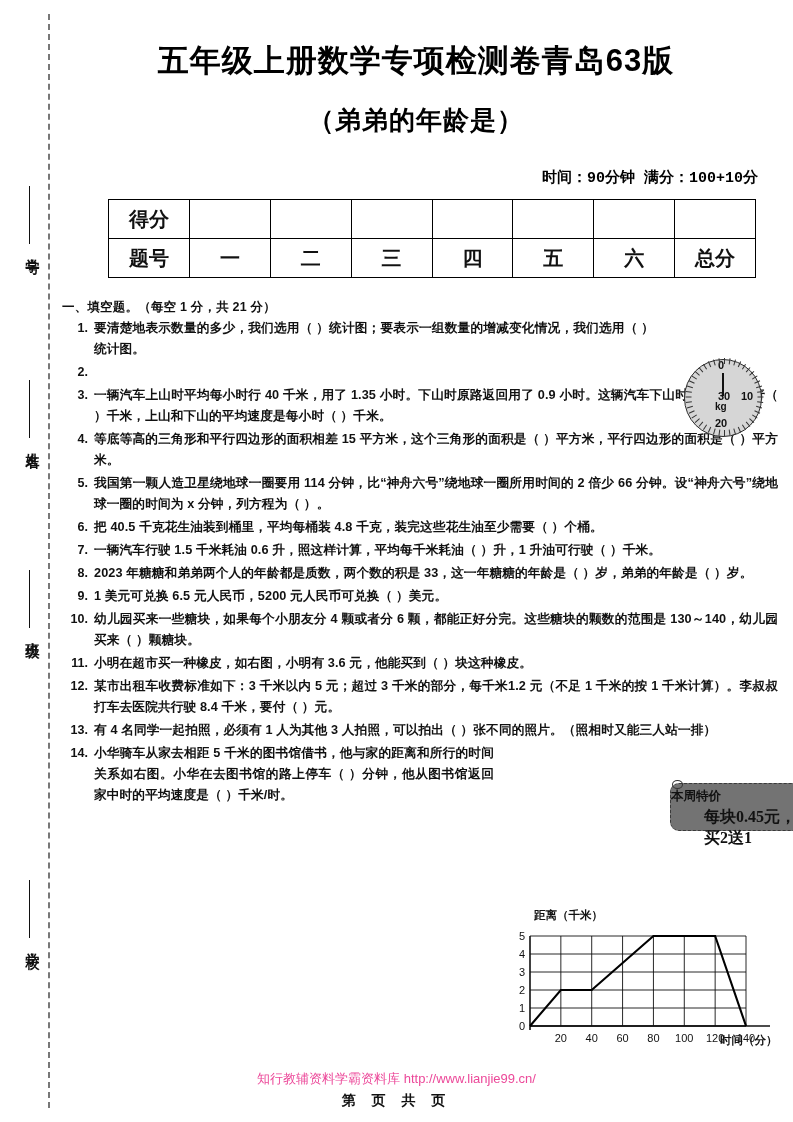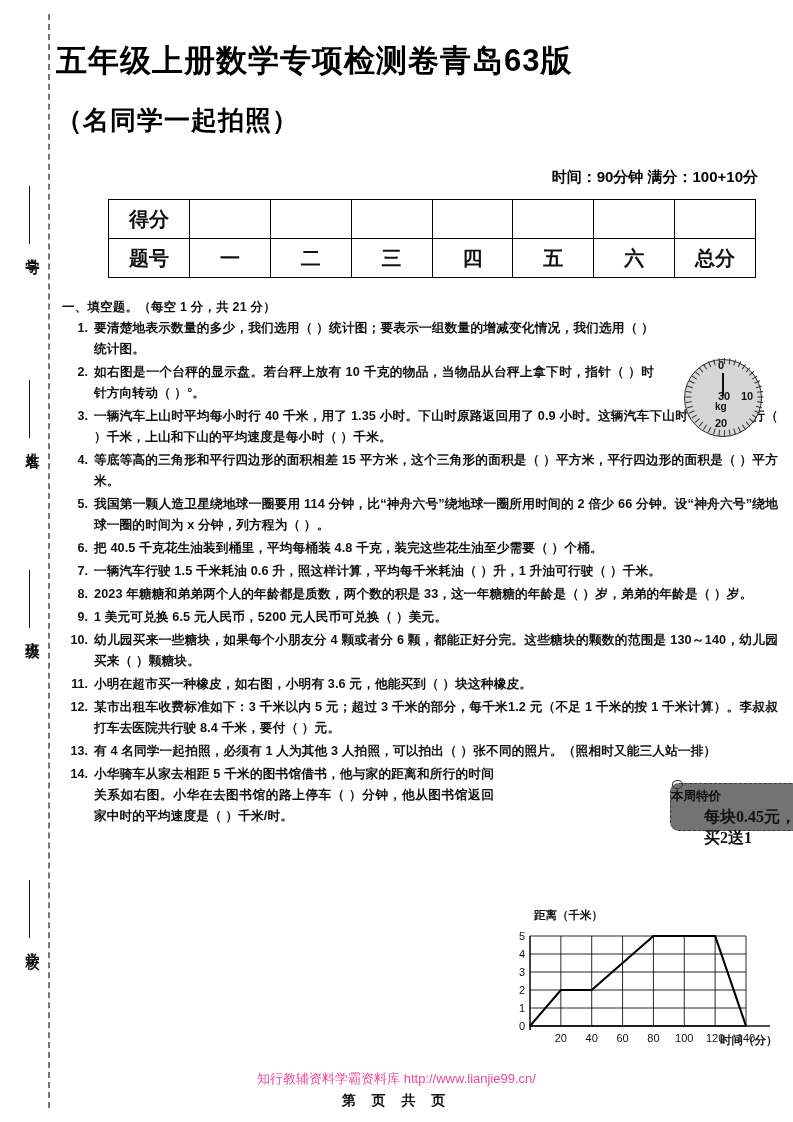--- a/index.html
+++ b/index.html
@@ -49,32 +49,33 @@
     left: 29px;
     width: 0;
     border-left: 1.5px solid #111;
   }
 
   
   .title-main, .title-sub {
     position: absolute;
     left: 56px;
     width: 720px;
+    text-align: center;
     font-family: "Liberation Sans", "DejaVu Sans", sans-serif;
     font-weight: bold;
     color: #000;
   }
   .title-main { top: 40px; font-size: 31px; letter-spacing: 1px; }
   .title-sub  { top: 103px; font-size: 26px; letter-spacing: 1px; }
 
   .meta-line {
     position: absolute;
     right: 35px;
     top: 168px;
-    font-family: Liberation Sans, sans-serif;
+    font-family: Liberation Mono, monospace;
     font-size: 15px;
     font-weight: bold;
     color: #000;
   }
 
   
   .score-table {
     position: absolute;
     left: 108px;
     top: 199px;
@@ -276,21 +277,21 @@
     <div class="vlabel" style="top:442px;">姓名：</div>
 
     <div class="vrule" style="top:570px;height:58px;"></div>
     <div class="vlabel" style="top:632px;">班级：</div>
 
     <div class="vrule" style="top:880px;height:58px;"></div>
     <div class="vlabel" style="top:942px;">学校：</div>
   </div>
 
   <div class="title-main">五年级上册数学专项检测卷青岛63版</div>
-  <div class="title-sub">（名同学一起拍照）</div>
+  <div class="title-sub">（弟弟的年龄是）</div>
   <div class="meta-line">时间：90分钟  满分：100+10分</div>
 
   <table class="score-table">
     <tbody>
         <tr>
       <td class="head-col">得分</td>
       <td></td>
       <td></td>
       <td></td>
       <td></td>
@@ -313,21 +314,20 @@
 
   <div class="section-head">一、填空题。（每空 1 分，共 21 分）</div>
 
   <div class="qlist">
     <div class="q">
       <div class="qnum">1.</div>
       <div class="qtext narrow">要清楚地表示数量的多少，我们选用（        ）统计图；要表示一组数量的增减变化情况，我们选用（        ）统计图。</div>
     </div>
     <div class="q">
       <div class="qnum">2.</div>
-      <div class="qtext narrow">如右图是一个台秤的显示盘。若台秤上放有 10 千克的物品，当物品从台秤上拿下时，指针（        ）时针方向转动（        ）°。</div>
     </div>
     <div class="q">
       <div class="qnum">3.</div>
       <div class="qtext">一辆汽车上山时平均每小时行 40 千米，用了 1.35 小时。下山时原路返回用了 0.9 小时。这辆汽车下山时平均每小时行（        ）千米，上山和下山的平均速度是每小时（        ）千米。</div>
     </div>
     <div class="q">
       <div class="qnum">4.</div>
       <div class="qtext">等底等高的三角形和平行四边形的面积相差 15 平方米，这个三角形的面积是（        ）平方米，平行四边形的面积是（        ）平方米。</div>
     </div>
     <div class="q">

